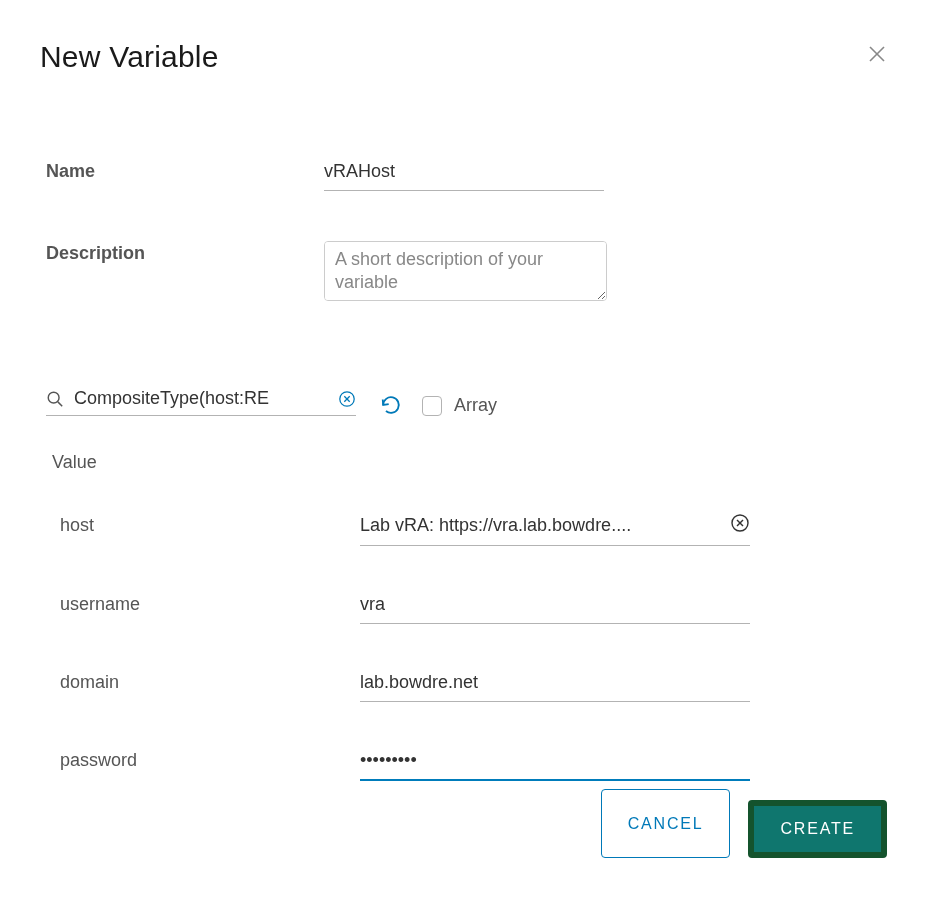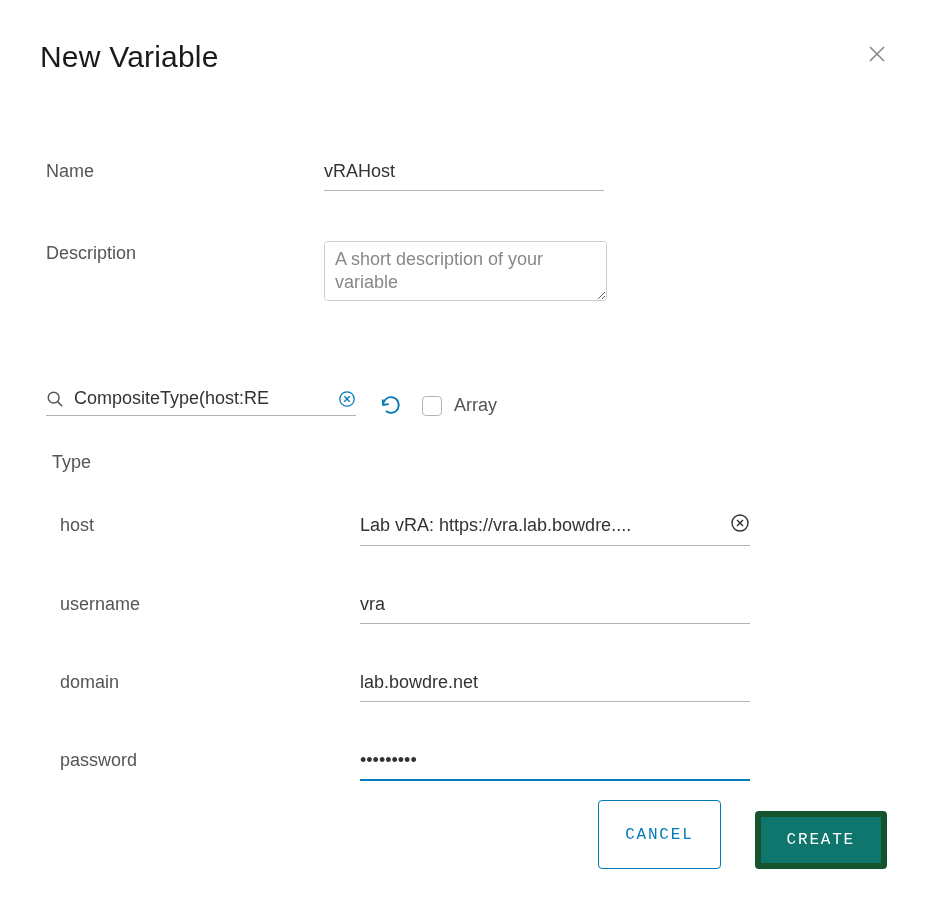--- a/index.html
+++ b/index.html
@@ -46,21 +46,21 @@
     margin-bottom: 50px;
   }
   .row.last-field { margin-bottom: 36px; }
   .label-col {
     width: 278px;
     padding-top: 2px;
   }
   .label {
     font-size: 18px;
     color: #555555;
-    font-weight: 400;
+    font-weight: 700;
   }
   .input-col {
     flex: 0 0 auto;
   }
   .text-input {
     font-family: inherit;
     font-size: 18px;
     color: #333;
     border: none;
     border-bottom: 1px solid #b3b3b3;
@@ -162,24 +162,23 @@
     flex:1;
     white-space:nowrap;
     overflow:hidden;
     text-overflow: ellipsis;
     padding-right: 8px;
   }
   .host-clear{ color:#333; cursor:pointer; flex:0 0 auto; }
   .footer{
     position:absolute;
     right: 40px;
-    bottom: 37px;
+    bottom: 48px;
     display:flex;
-    gap: 34px;
-    font-family: Liberation Mono, monospace;
+    gap: 18px;
   }
   .btn{
     font-family:inherit;
     font-size: 16px;
     letter-spacing: 1.8px;
     padding: 14px 26px;
     border-radius: 4px;
     cursor:pointer;
     font-weight: 400;
   }
@@ -252,21 +251,21 @@
           <svg width="22" height="22" viewBox="0 0 24 24" fill="none" stroke="currentColor" stroke-width="2">
             <path d="M3.5 12 a8.5 8.5 0 1 1 3 6.5"></path>
             <polyline points="3 6 3.5 12 9.5 11" fill="none"></polyline>
           </svg>
         </span>
         <span class="checkbox"></span>
         <span class="checkbox-label">Array</span>
       </div>
     </div>
 
-    <div class="section-title">Type</div>
+    <div class="section-title">Value</div>
 
     <div class="sub-row">
       <div class="sub-label-col">
         <span class="sub-label">host</span>
       </div>
       <div class="input-col">
         <div class="host-wrap">
           <span class="host-text">Lab vRA: https://vra.lab.bowdre....</span>
           <span class="host-clear">
             <svg width="20" height="20" viewBox="0 0 20 20" fill="none" stroke="currentColor" stroke-width="1.4">

